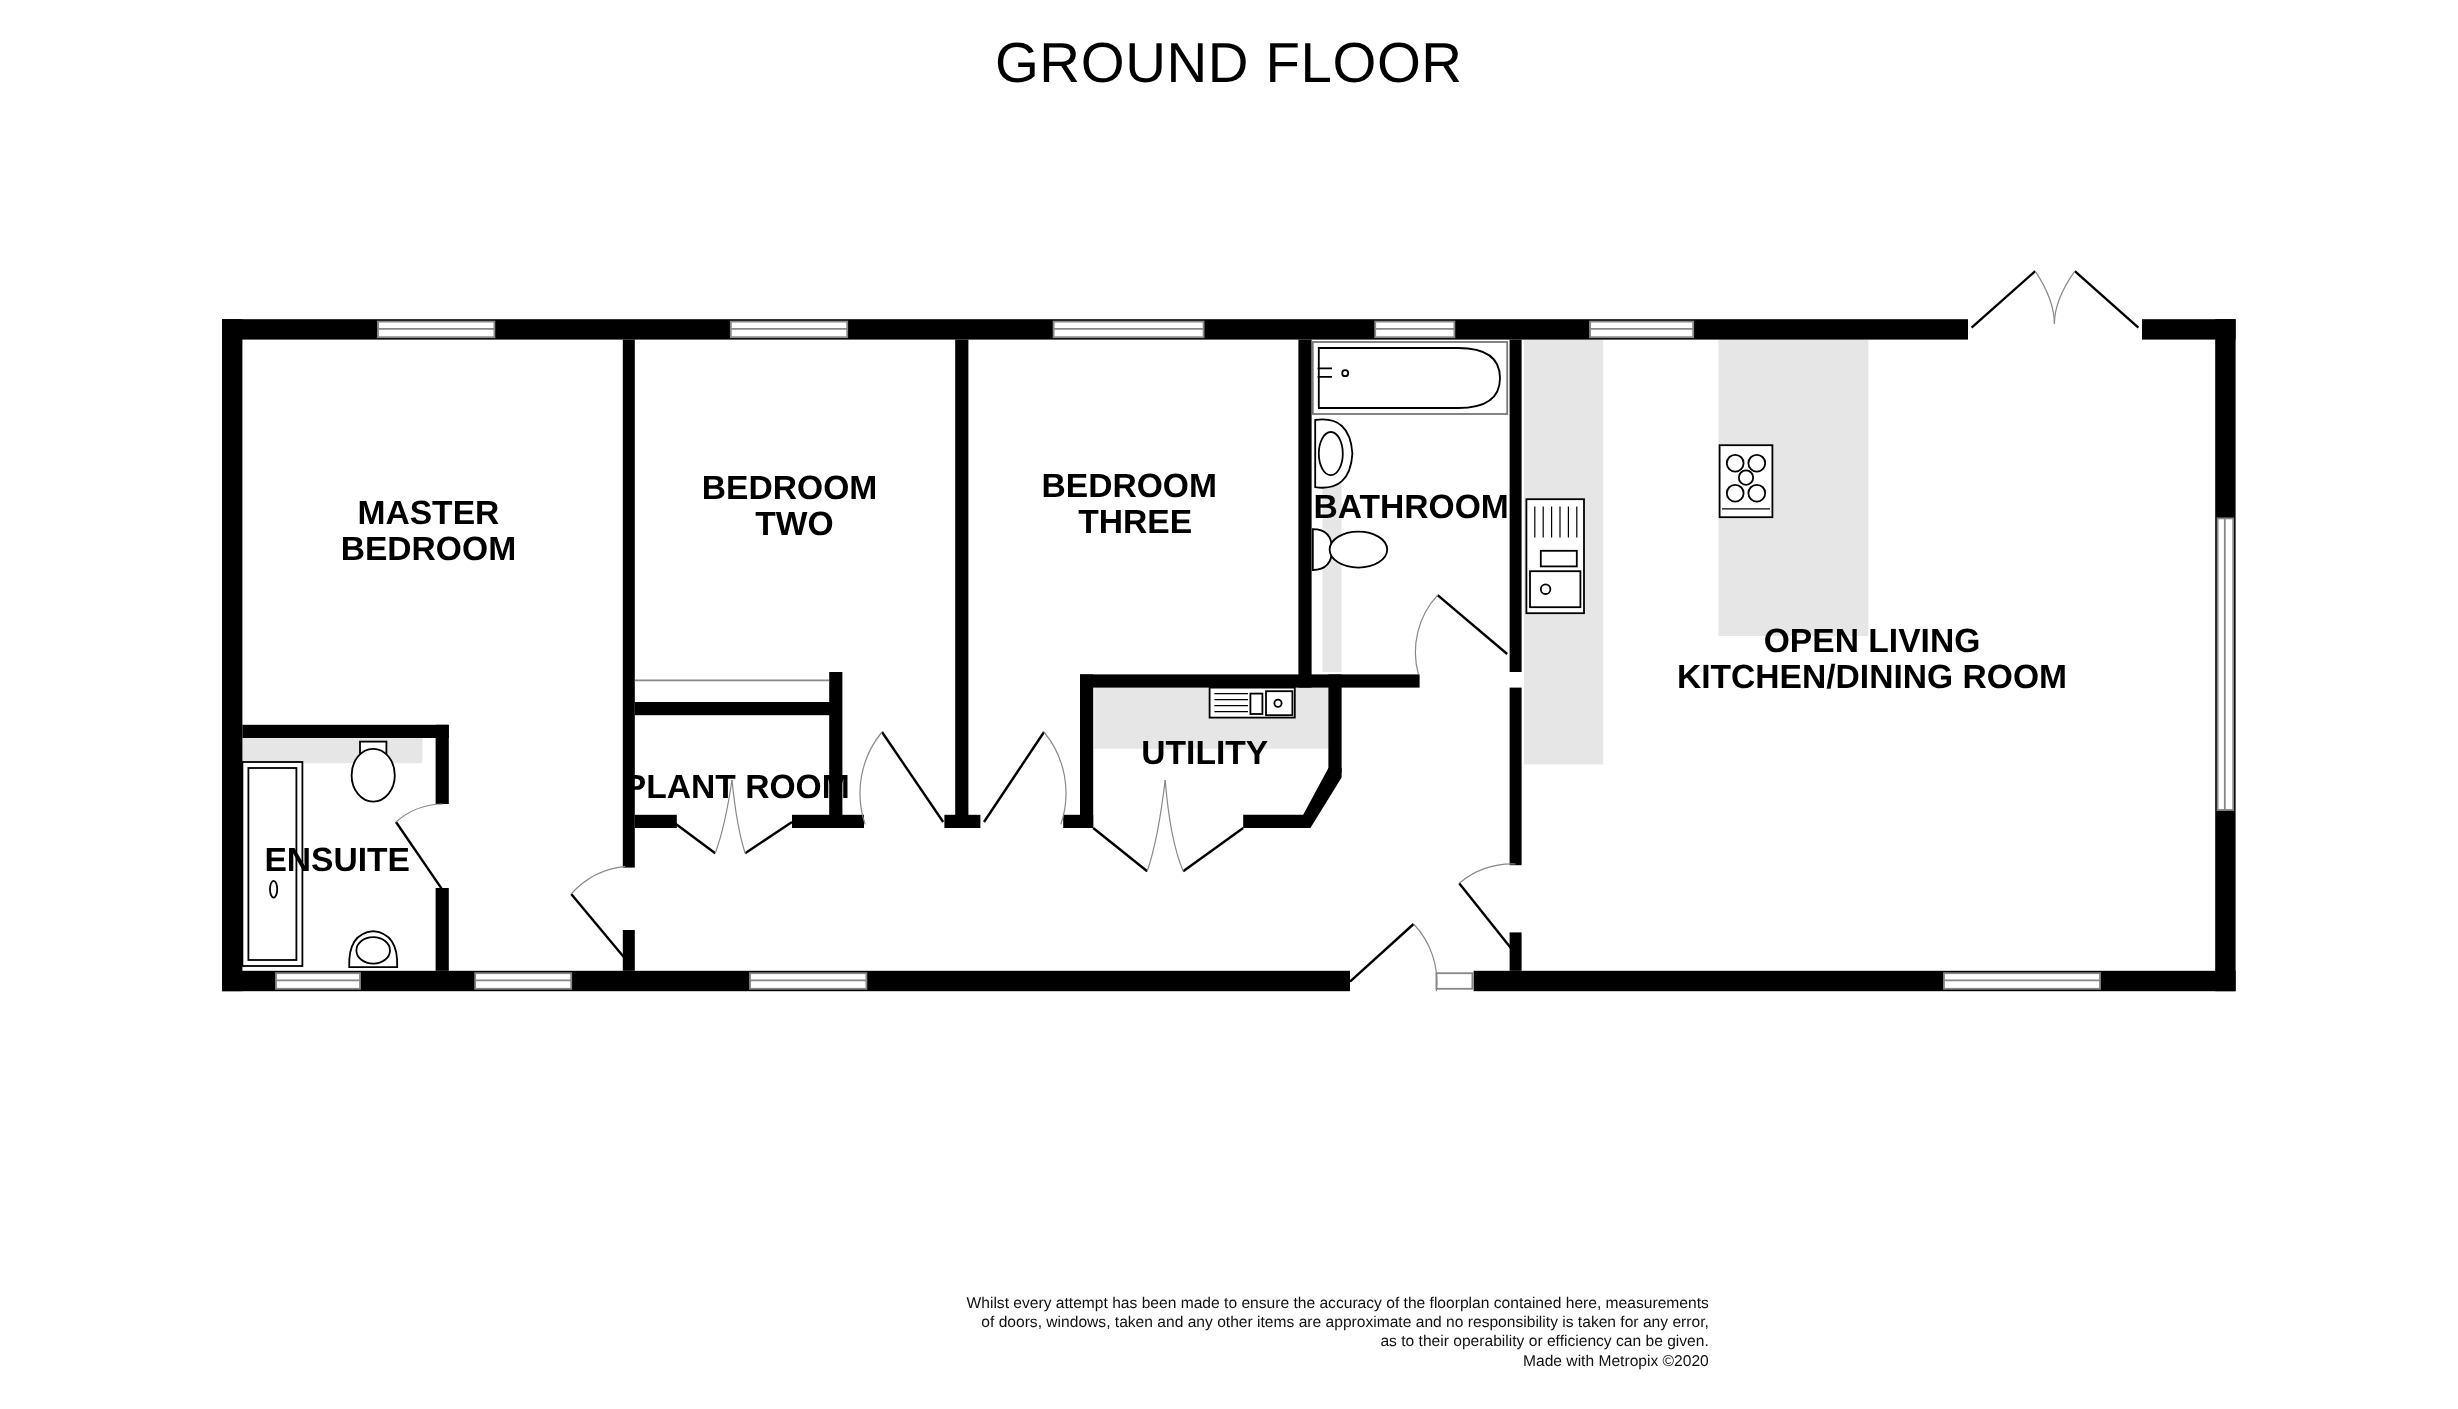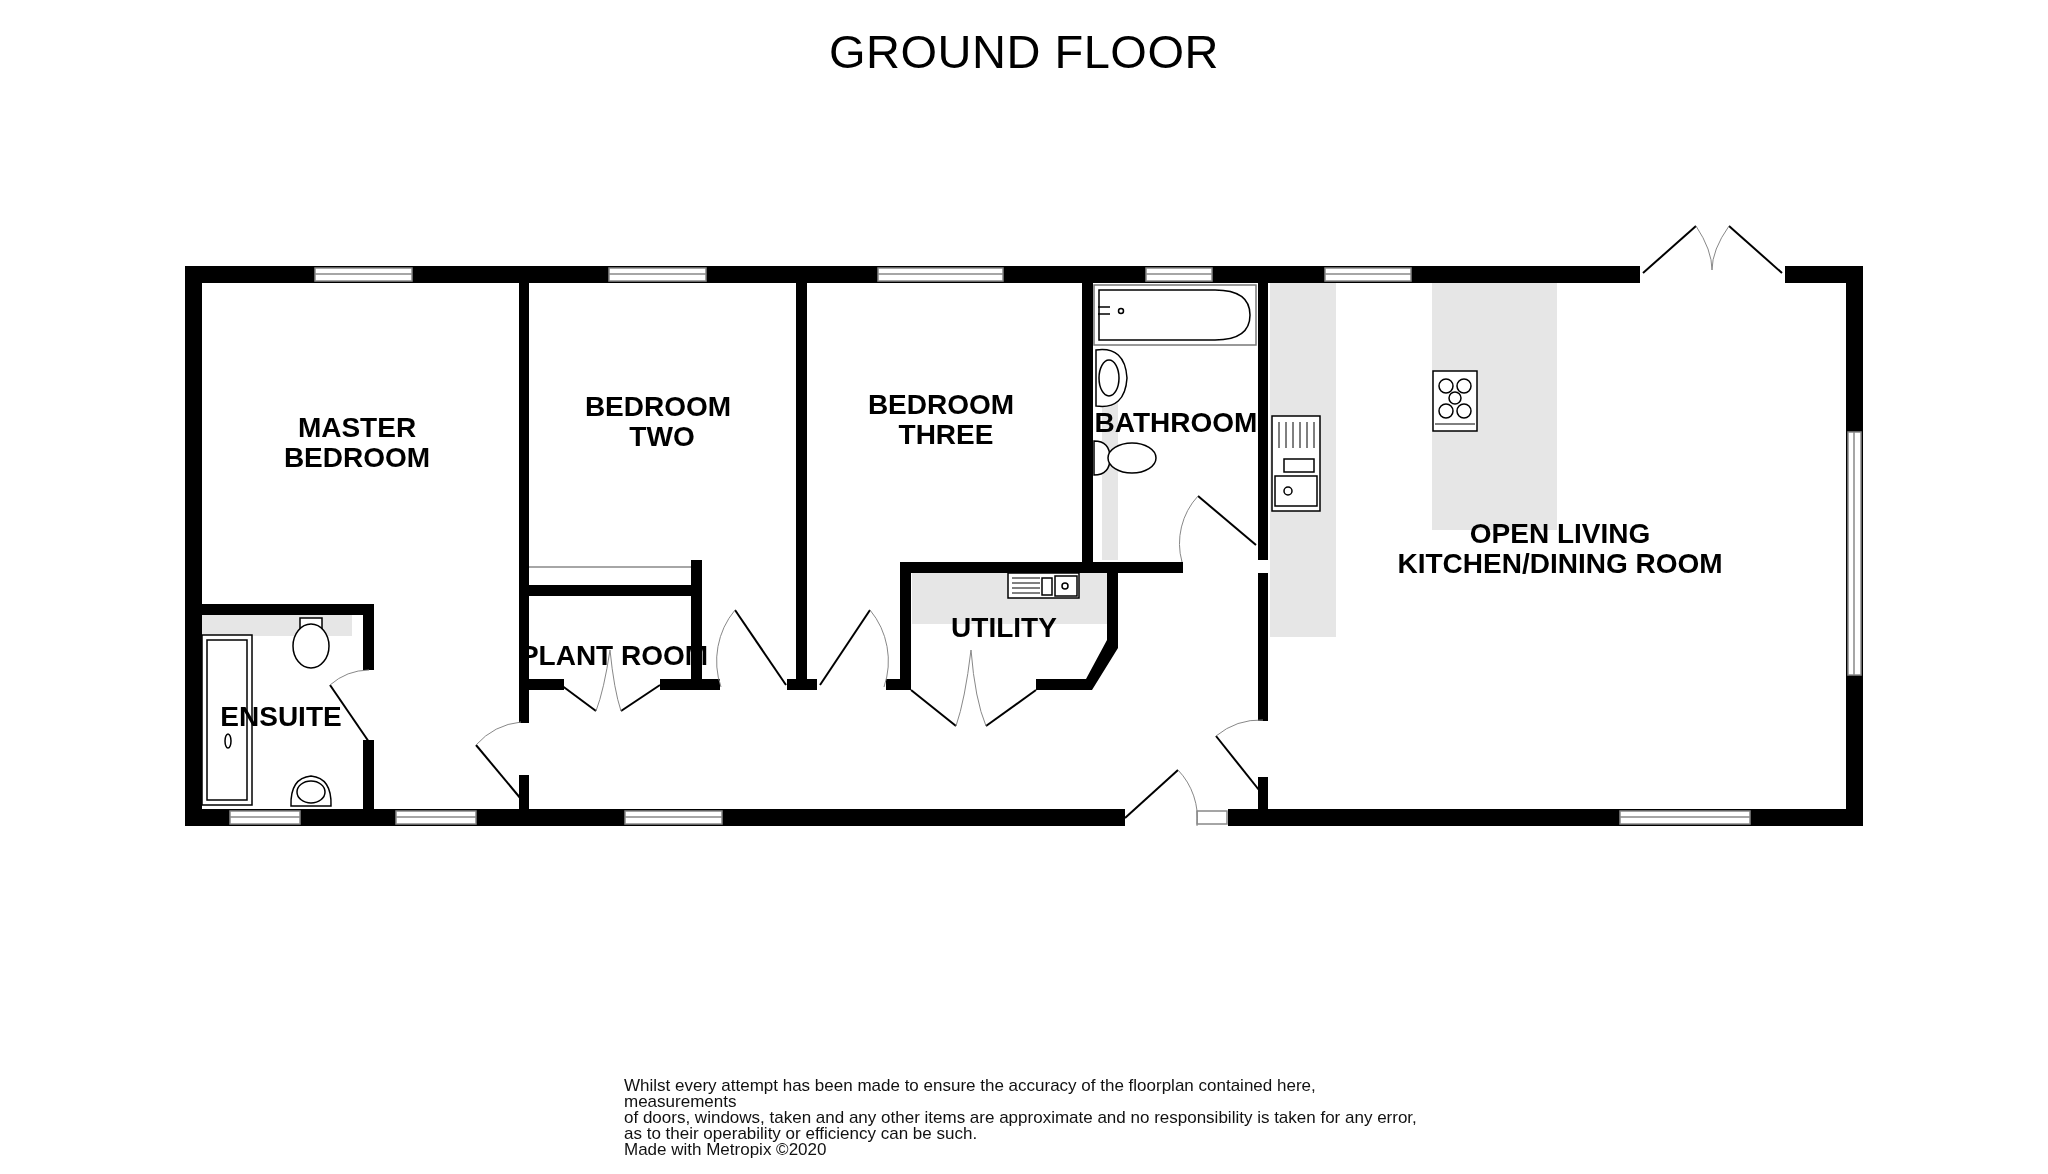--- a/index.html
+++ b/index.html
@@ -1,20 +1,20 @@
 <!DOCTYPE html>
 <html><head>
   <meta charset="utf-8">
   <style>
     html, body { margin: 0; padding: 0; background: #ffffff; }
     body { width: 2048px; height: 1174px; position: relative; overflow: hidden; font-family: "Liberation Sans", sans-serif; }
     .title { position: absolute; left: 0; top: 24px; width: 2048px; text-align: center; font-size: 47px; color: #000; letter-spacing: 0.5px; }
     svg.plan { position: absolute; left: 0; top: 0; }
     .room-label { font-family: "Liberation Sans", sans-serif; font-weight: bold; font-size: 28px; fill: #000; text-anchor: middle; }
-    .disclaimer { position: absolute; left: 624px; top: 1078px; width: 800px; text-align: left; font-size: 17px; line-height: 16px; color: #111; }
+    .disclaimer { position: absolute; left: 624px; top: 1078px; width: 800px; text-align: right; font-size: 13px; line-height: 16px; color: #111; }
     .disclaimer p { margin: 0; }
   </style>
 </head>
 <body>
 
 <div class="title">GROUND FLOOR</div>
 
 <svg class="plan" width="2048" height="1174" viewBox="0 0 2048 1174" xmlns="http://www.w3.org/2000/svg">
 
   <g fill="#e6e6e6">
@@ -210,15 +210,15 @@
     <text class="room-label" x="1560" y="573">KITCHEN/DINING ROOM</text>
     <text class="room-label" x="281" y="726">ENSUITE</text>
     <text class="room-label" x="614" y="665">PLANT ROOM</text>
     <text class="room-label" x="1004" y="637">UTILITY</text>
   </g>
 </svg>
 
 <div class="disclaimer">
   <p>Whilst every attempt has been made to ensure the accuracy of the floorplan contained here, measurements</p>
   <p>of doors, windows, taken and any other items are approximate and no responsibility is taken for any error,</p>
-  <p>as to their operability or efficiency can be such.</p>
+  <p>as to their operability or efficiency can be given.</p>
   <p>Made with Metropix ©2020</p>
 </div>
 
 </body></html>

